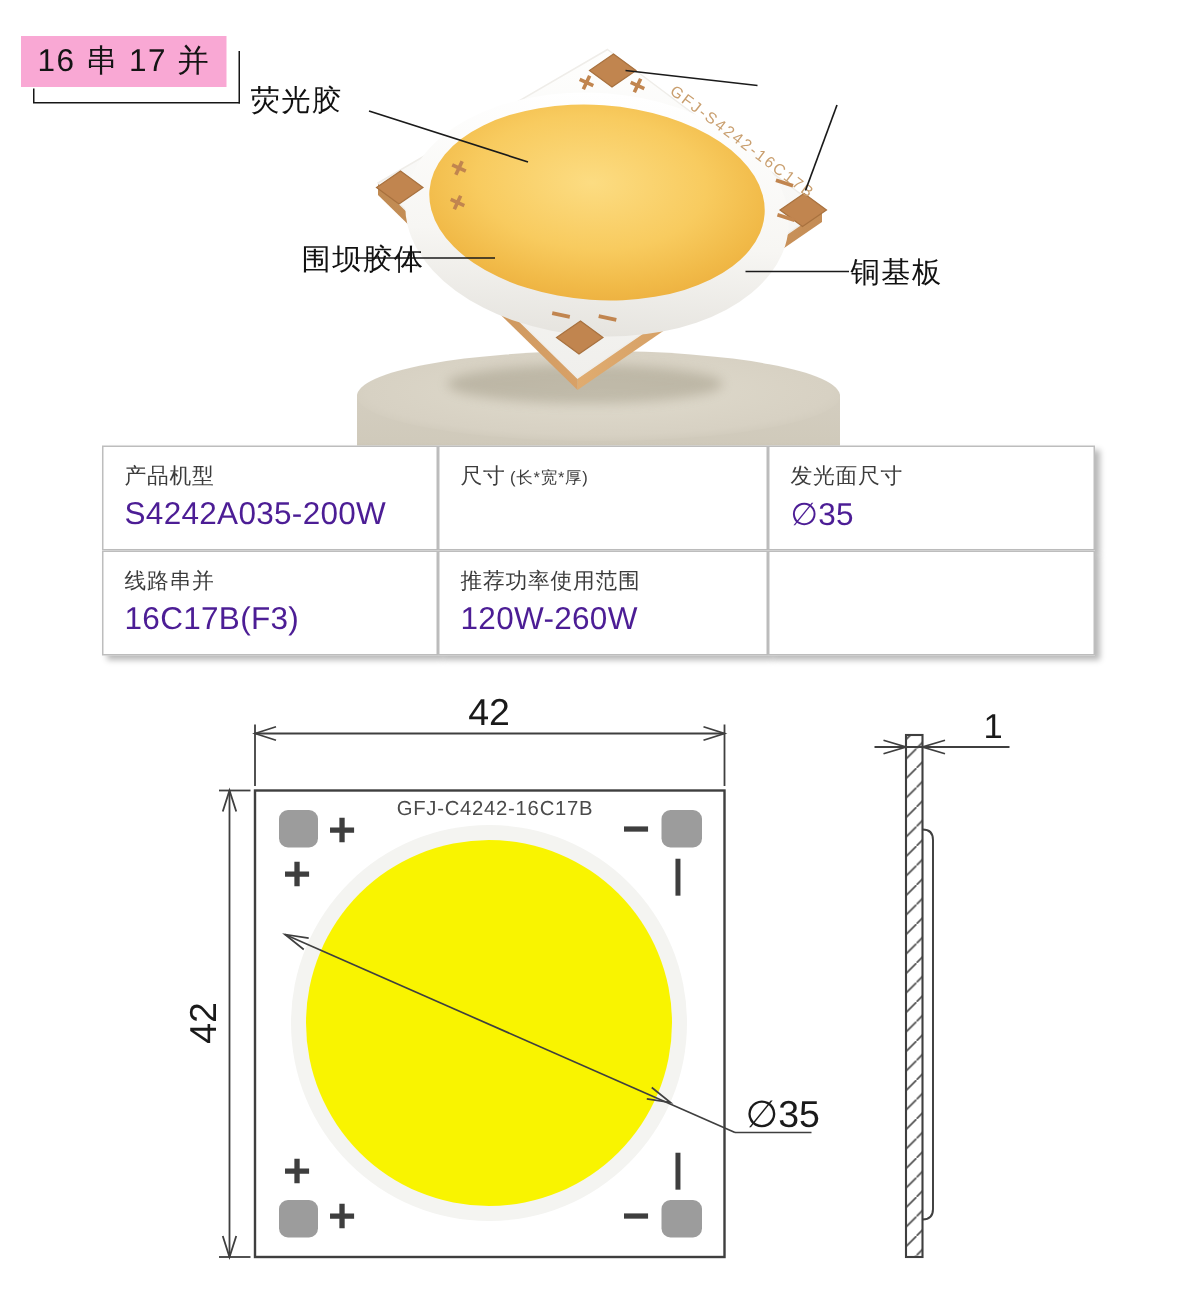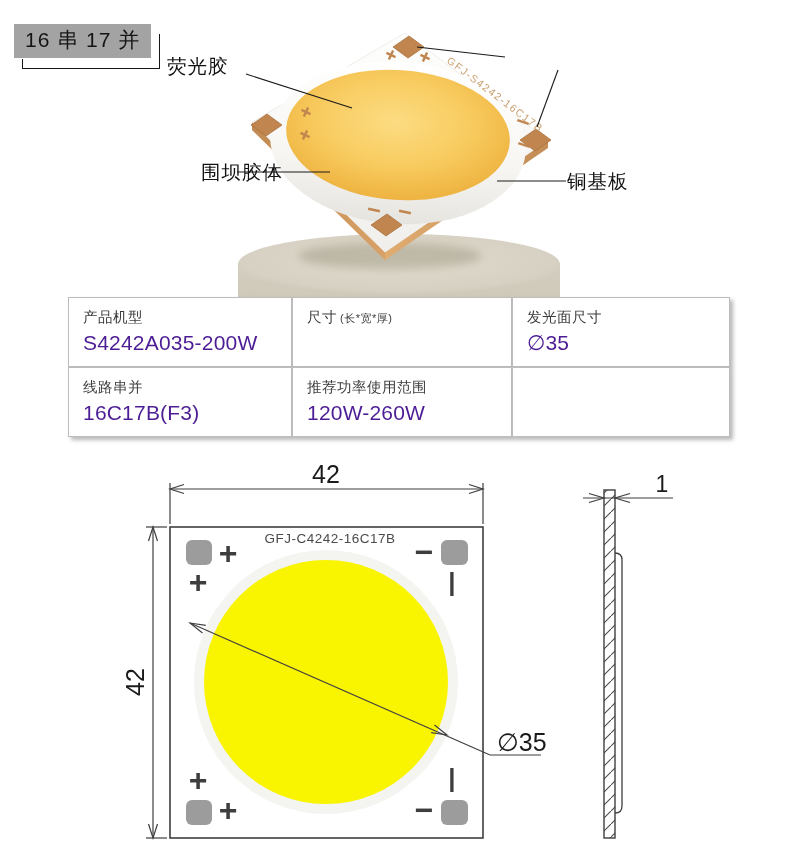--- a/index.html
+++ b/index.html
@@ -4,21 +4,21 @@
 <style>
   html,body{margin:0;padding:0;}
   body{
     width:790px;height:864px;position:relative;background:#ffffff;overflow:hidden;
     font-family:"Liberation Sans","DejaVu Sans",sans-serif;color:#141414;
   }
   .abs{position:absolute;}
   
   #hero{left:0;top:0;width:790px;height:300px;}
   .badge{
-    left:14px;top:24px;background:#a3a3a3;padding:2px 11px 4px 11px;
+    left:14px;top:24px;background:#f9a8d4;padding:2px 11px 4px 11px;
     font-size:21px;letter-spacing:1px;color:#141414;white-space:nowrap;
   }
   .badge::after{
     content:"";position:absolute;left:8px;top:10px;width:100%;height:100%;
     border-right:1.6px solid #161616;border-bottom:1.6px solid #161616;pointer-events:none;
   }
   .badge::before{
     content:"";position:absolute;left:8px;bottom:-10px;height:9px;width:0;
     border-left:1.6px solid #161616;pointer-events:none;
   }

